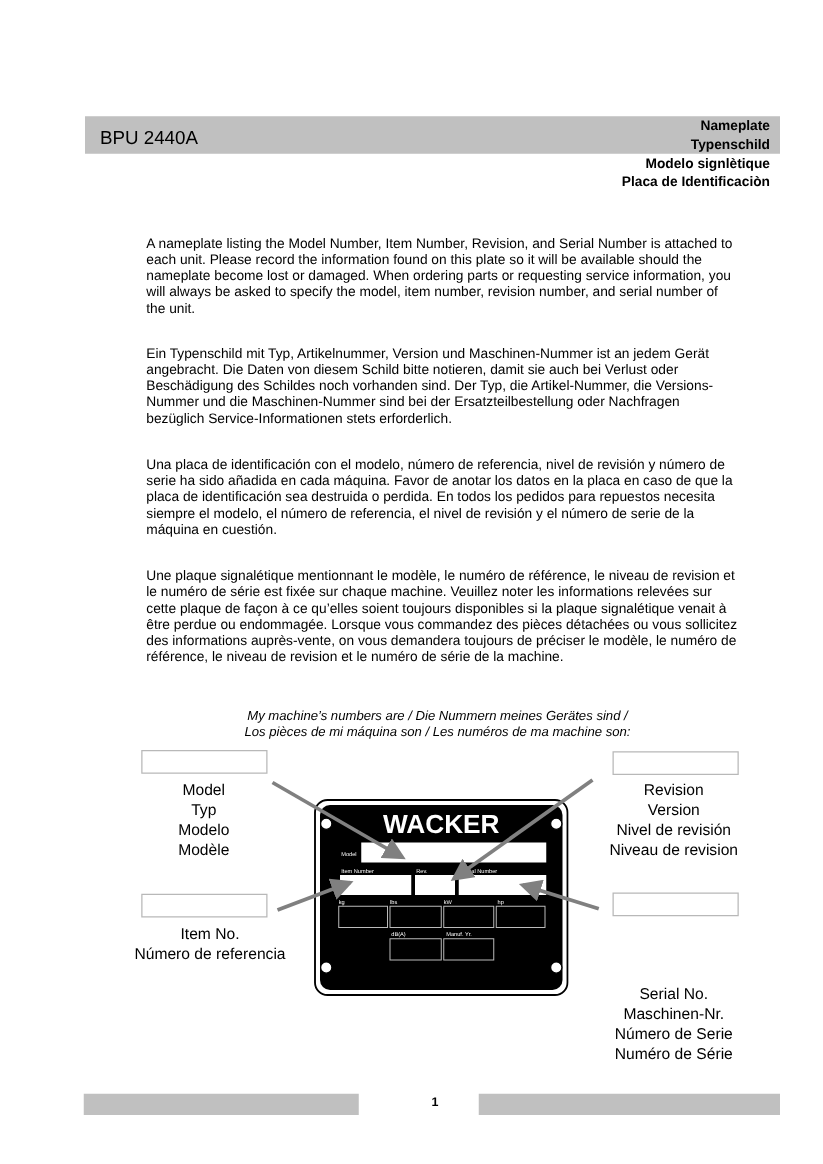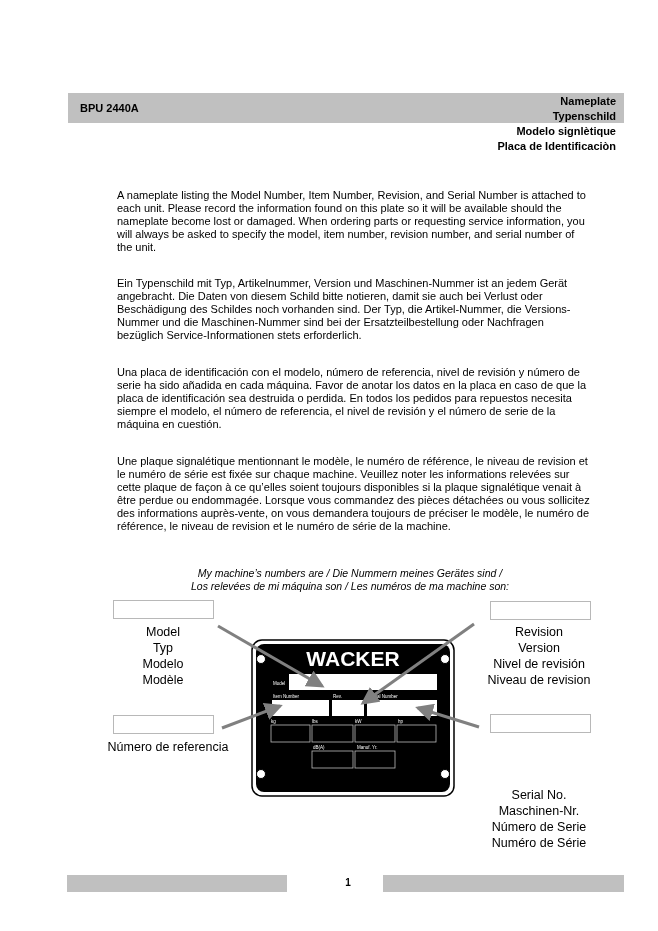--- a/index.html
+++ b/index.html
@@ -1,19 +1,19 @@
 <!DOCTYPE html>
 <html><head>
 <meta charset="utf-8">
 <style>
   html, body { margin: 0; padding: 0; background: #ffffff; }
   body { width: 658px; height: 931px; position: relative; overflow: hidden;
          font-family: "Liberation Sans", sans-serif; color: #000; }
   .header-bar { position: absolute; left: 68px; top: 93px; width: 556px; height: 30px; background: #c0c0c0; }
-  .doc-model { position: absolute; left: 80px; top: 102px; font-size: 11px; font-weight: bold; }
+  .doc-model { position: absolute; left: 80px; top: 102px; font-size: 15px; font-weight: normal; }
   .title-stack { position: absolute; right: 42px; top: 94px; text-align: right; font-size: 11px; font-weight: bold; line-height: 15px; }
   .para { position: absolute; left: 117px; width: 475px; font-size: 11px; line-height: 13px; margin: 0; }
   .caption { position: absolute; left: 100px; width: 500px; top: 567px; text-align: center; font-style: italic; font-size: 10.5px; line-height: 13px; }
   .field-box { position: absolute; width: 99px; height: 17px; border: 1px solid #b8b8b8; background: #fff; }
   .label-stack { position: absolute; text-align: center; font-size: 12.5px; line-height: 16px; }
   .plate { position: absolute; left: 251px; top: 639px; width: 204px; height: 158px; }
   .footer-bar { position: absolute; top: 875px; height: 17px; background: #c0c0c0; }
   .page-num { position: absolute; left: 338px; top: 877px; width: 20px; text-align: center; font-size: 10px; font-weight: bold; }
   .arrows { position: absolute; left: 0; top: 0; pointer-events: none; }
 </style>
@@ -29,41 +29,42 @@
   <div>Placa de Identificaciòn</div>
 </div>
 
 <p class="para" style="top:189px;">A nameplate listing the Model Number, Item Number, Revision, and Serial Number is attached to each unit. Please record the information found on this plate so it will be available should the nameplate become lost or damaged. When ordering parts or requesting service information, you will always be asked to specify the model, item number, revision number, and serial number of the unit.</p>
 <p class="para" style="top:277px;">Ein Typenschild mit Typ, Artikelnummer, Version und Maschinen-Nummer ist an jedem Gerät angebracht. Die Daten von diesem Schild bitte notieren, damit sie auch bei Verlust oder Beschädigung des Schildes noch vorhanden sind. Der Typ, die Artikel-Nummer, die Versions-Nummer und die Maschinen-Nummer sind bei der Ersatzteilbestellung oder Nachfragen bezüglich Service-Informationen stets erforderlich.</p>
 <p class="para" style="top:366px;">Una placa de identificación con el modelo, número de referencia, nivel de revisión y número de serie ha sido añadida en cada máquina. Favor de anotar los datos en la placa en caso de que la placa de identificación sea destruida o perdida. En todos los pedidos para repuestos necesita siempre el modelo, el número de referencia, el nivel de revisión y el número de serie de la máquina en cuestión.</p>
 <p class="para" style="top:455px;">Une plaque signalétique mentionnant le modèle, le numéro de référence, le niveau de revision et le numéro de série est fixée sur chaque machine.  Veuillez noter les informations relevées sur cette plaque de façon à ce qu’elles soient toujours disponibles si la plaque signalétique venait à être perdue ou endommagée.  Lorsque vous commandez des pièces détachées ou vous sollicitez des informations auprès-vente, on vous demandera toujours de préciser le modèle, le numéro de référence, le niveau de revision et le numéro de série de la machine.</p>
 
 <div class="caption">
   <div>My machine’s numbers are / Die Nummern meines Gerätes sind /</div>
-  <div>Los relevées de mi máquina son / Les numéros de ma machine son:</div>
+  <div>Los pièces de mi máquina son / Les numéros de ma machine son:</div>
 </div>
 
 <div class="field-box" style="left:113px; top:600px;"></div>
 <div class="field-box" style="left:490px; top:601px;"></div>
 <div class="field-box" style="left:113px; top:715px;"></div>
 <div class="field-box" style="left:490px; top:714px;"></div>
 
 <div class="label-stack" style="left:93px; width:140px; top:624px;">
   <div>Model</div>
   <div>Typ</div>
   <div>Modelo</div>
   <div>Modèle</div>
 </div>
 <div class="label-stack" style="left:469px; width:140px; top:624px;">
   <div>Revision</div>
   <div>Version</div>
   <div>Nivel de revisión</div>
   <div>Niveau de revision</div>
 </div>
 <div class="label-stack" style="left:88px; width:160px; top:739px;">
+  <div>Item No.</div>
   <div>Número de referencia</div>
 </div>
 <div class="label-stack" style="left:469px; width:140px; top:739px;margin-top:48px;">
   <div>Serial No.</div>
   <div>Maschinen-Nr.</div>
   <div>Número de Serie</div>
   <div>Numéro de Série</div>
 </div>
 
 <svg class="plate" viewBox="0 0 204 158">

